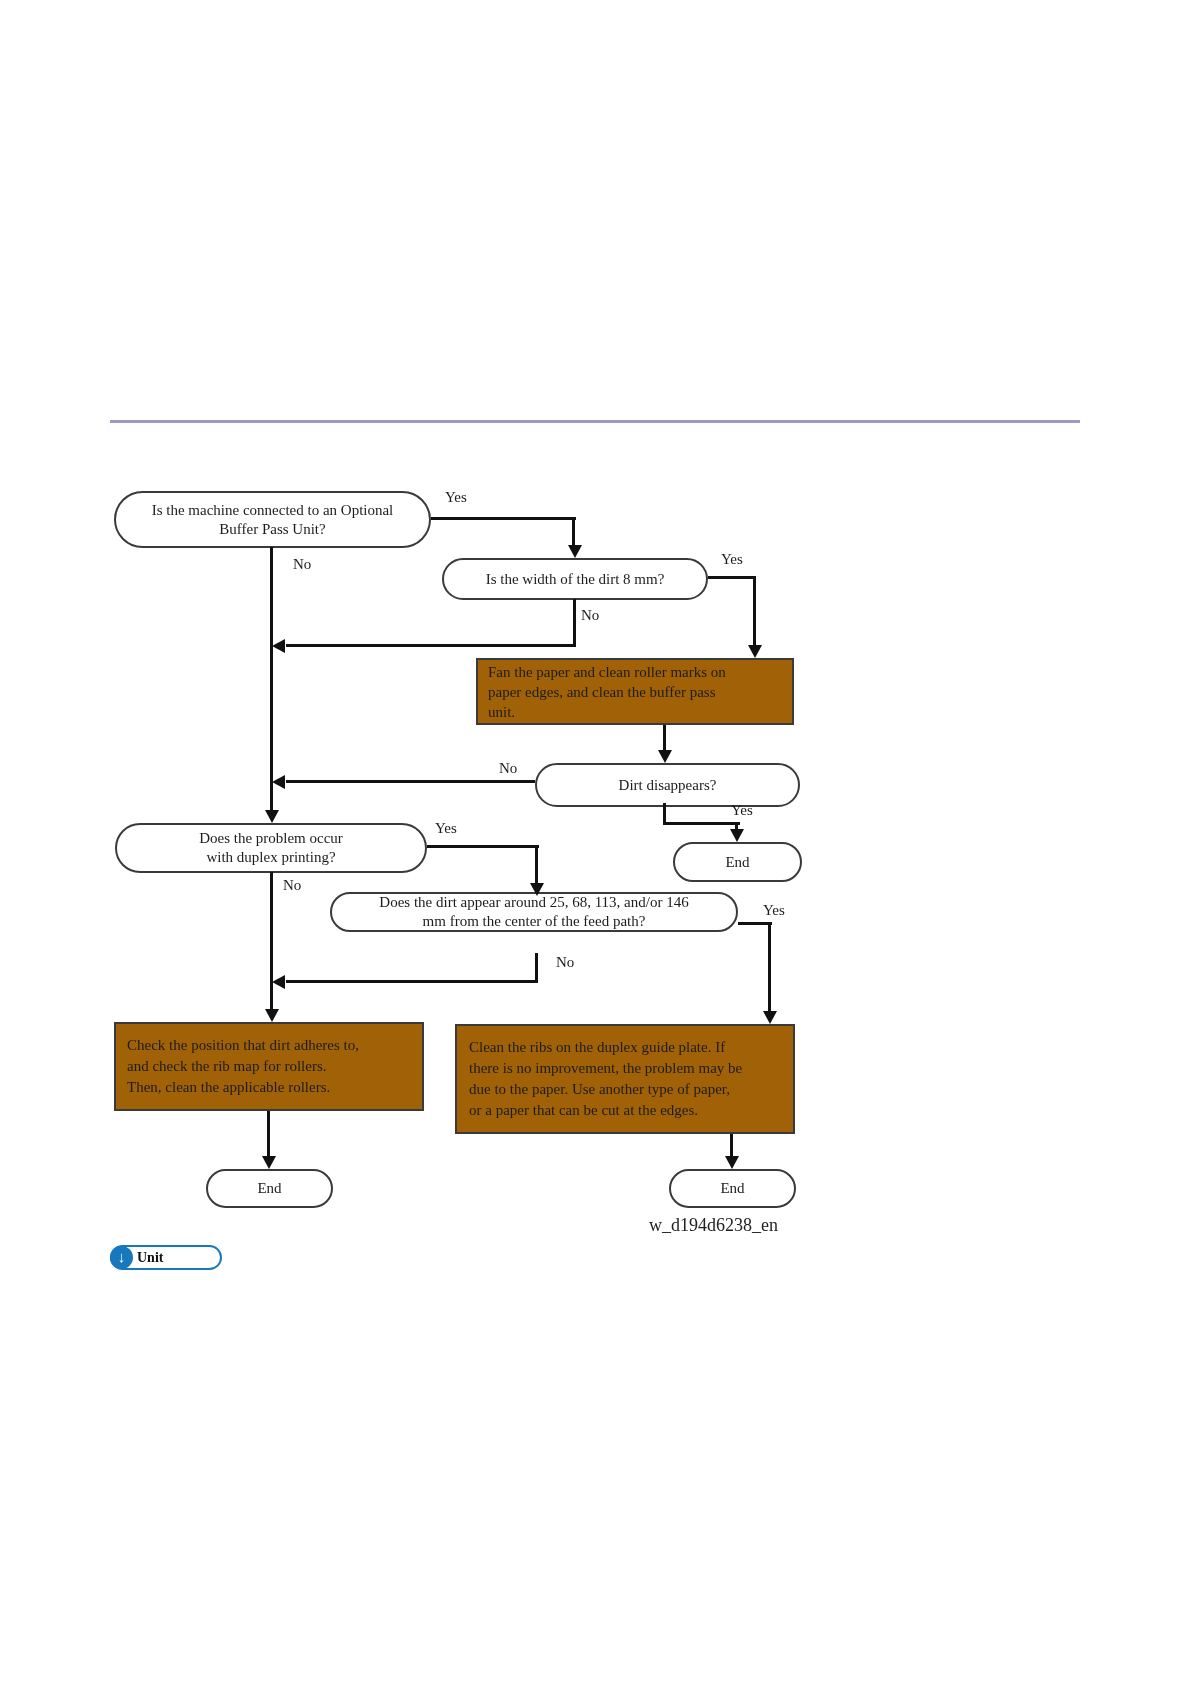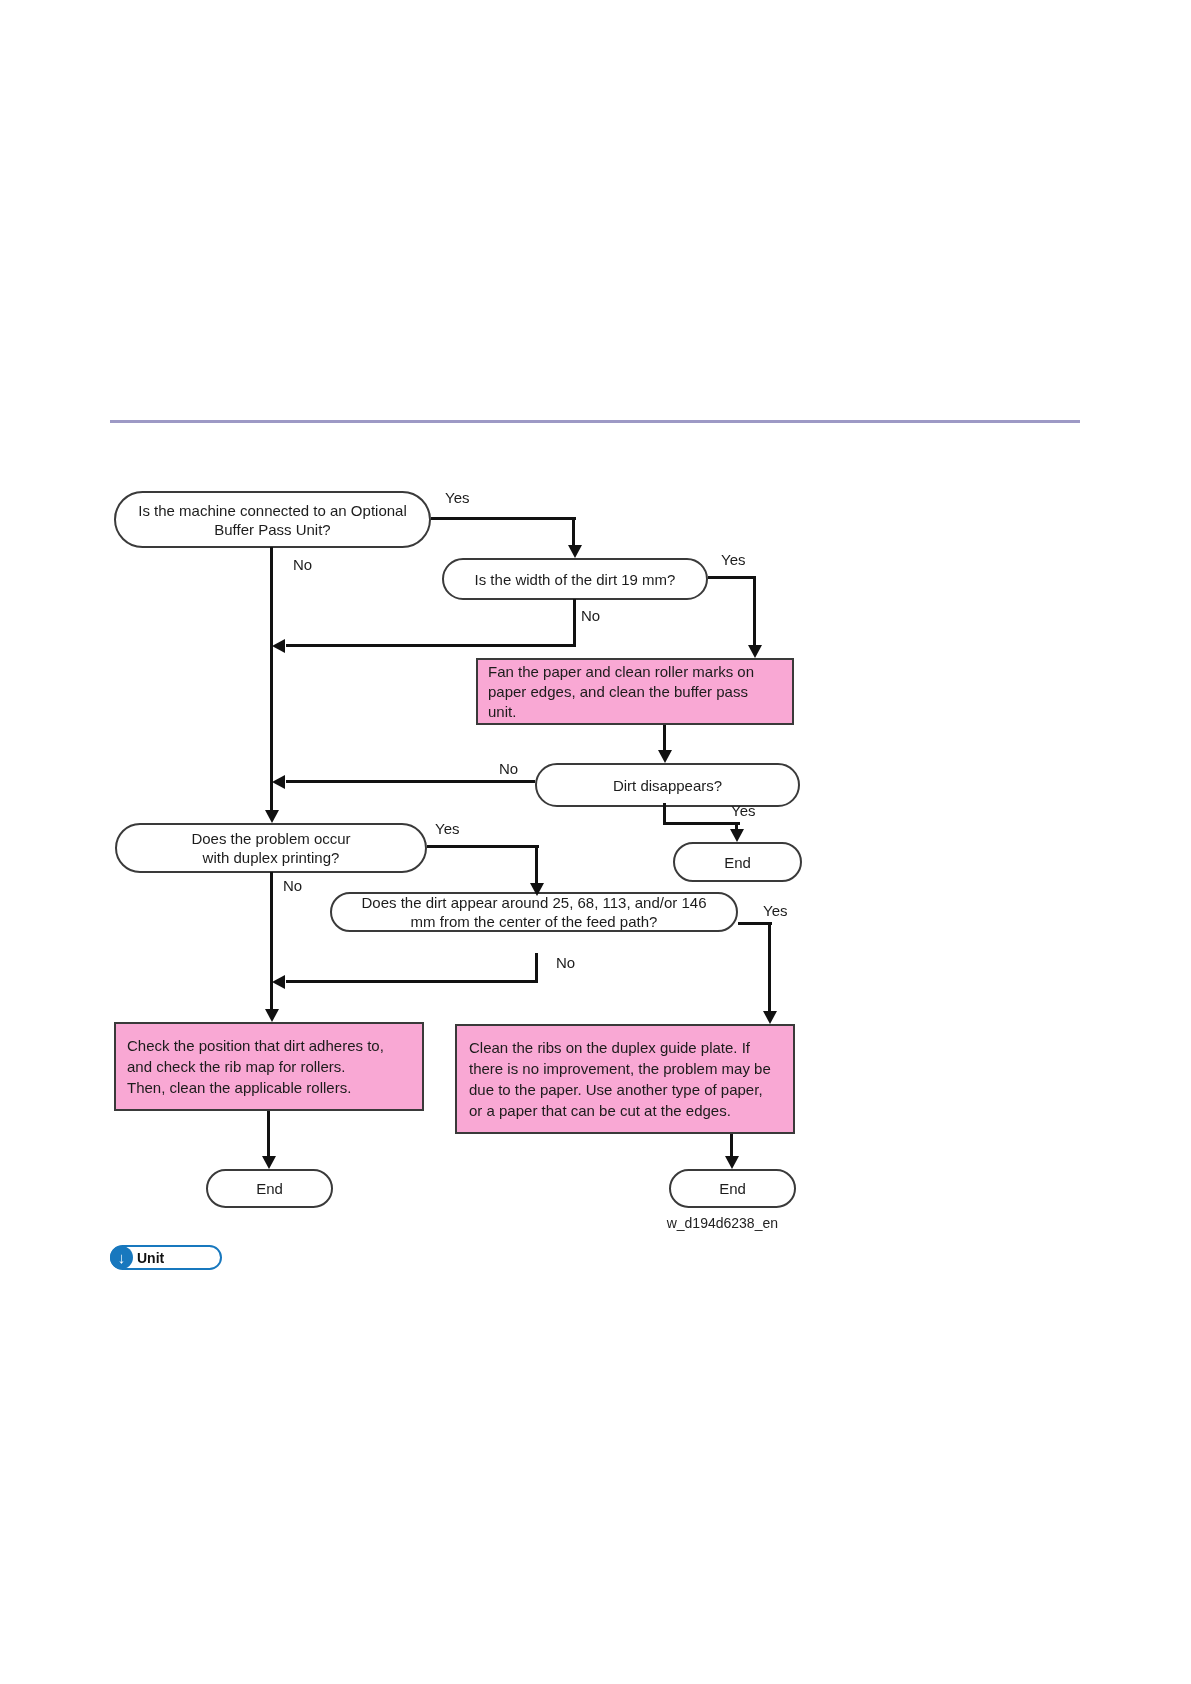--- a/index.html
+++ b/index.html
@@ -1,46 +1,46 @@
 <!DOCTYPE html>
 <html><head>
 <meta charset="utf-8">
 <style>
   html,body { margin:0; padding:0; background:#ffffff; }
   .page {
     position:relative; width:1191px; height:1684px; background:#ffffff;
-    font-family:Liberation Sans, sans-serif; color:#1c1c1c; overflow:hidden;
+    font-family:Liberation Serif, serif; color:#1c1c1c; overflow:hidden;
   }
   .rule { position:absolute; left:110px; top:420px; width:970px; height:3px; background:#9d99c5; }
 
   
   .stadium {
     position:absolute; box-sizing:border-box; background:#fff;
     border:2px solid #3a3a3a; border-radius:999px;
     display:flex; align-items:center; justify-content:center;
     text-align:center; font-size:15px; line-height:19px;
     white-space:pre-line; padding:0 6px;
   }
   .rect {
-    position:absolute; box-sizing:border-box; background:#f9a8d4;
+    position:absolute; box-sizing:border-box; background:#a16207;
     border:2px solid #3a3a3a; font-size:15px; line-height:21px;
     white-space:pre-line; text-align:left;
   }
   
   .hline, .vline { position:absolute; background:#111; }
   .arrow-down { position:absolute; width:0; height:0;
     border-left:7px solid transparent; border-right:7px solid transparent;
     border-top:13px solid #111; }
   .arrow-left { position:absolute; width:0; height:0;
     border-top:7px solid transparent; border-bottom:7px solid transparent;
     border-right:13px solid #111; }
   .branch-label { position:absolute; font-size:15px; color:#1c1c1c; }
 
   .caption { position:absolute; left:578px; top:1215px; width:200px;
-    text-align:right; font-size:14px; color:#222; }
+    text-align:right; font-size:18px; color:#222; }
 
   
   .note-badge {
     position:absolute; left:110px; top:1245px; width:112px; height:25px;
     box-sizing:border-box; border:2px solid #1878be; border-radius:13px;
     background:#fff; display:flex; align-items:center;
   }
   .note-circle {
     width:23px; height:23px; border-radius:50%; background:#1878be;
     color:#fff; display:flex; align-items:center; justify-content:center;
@@ -53,21 +53,21 @@
 
 <div class="page">
 
   <div class="rule" style="background: rgb(157, 153, 197);"></div>
 
   <div>
 
     <div class="stadium" style="left:114px;top:491px;width:317px;height:57px;">Is the machine connected to an Optional
 Buffer Pass Unit?</div>
 
-    <div class="stadium" style="left:442px;top:558px;width:266px;height:42px;">Is the width of the dirt 19 mm?</div>
+    <div class="stadium" style="left:442px;top:558px;width:266px;height:42px;">Is the width of the dirt 8 mm?</div>
 
     <div class="rect" style="left:476px;top:658px;width:318px;height:67px;padding:2px 10px;line-height:20px;">Fan the paper and clean roller marks on
 paper edges, and clean the buffer pass
 unit.</div>
 
     <div class="stadium" style="left:535px;top:763px;width:265px;height:44px;">Dirt disappears?</div>
 
     <div class="stadium" style="left:673px;top:842px;width:129px;height:40px;">End</div>
 
     <div class="stadium" style="left:115px;top:823px;width:312px;height:50px;">Does the problem occur

